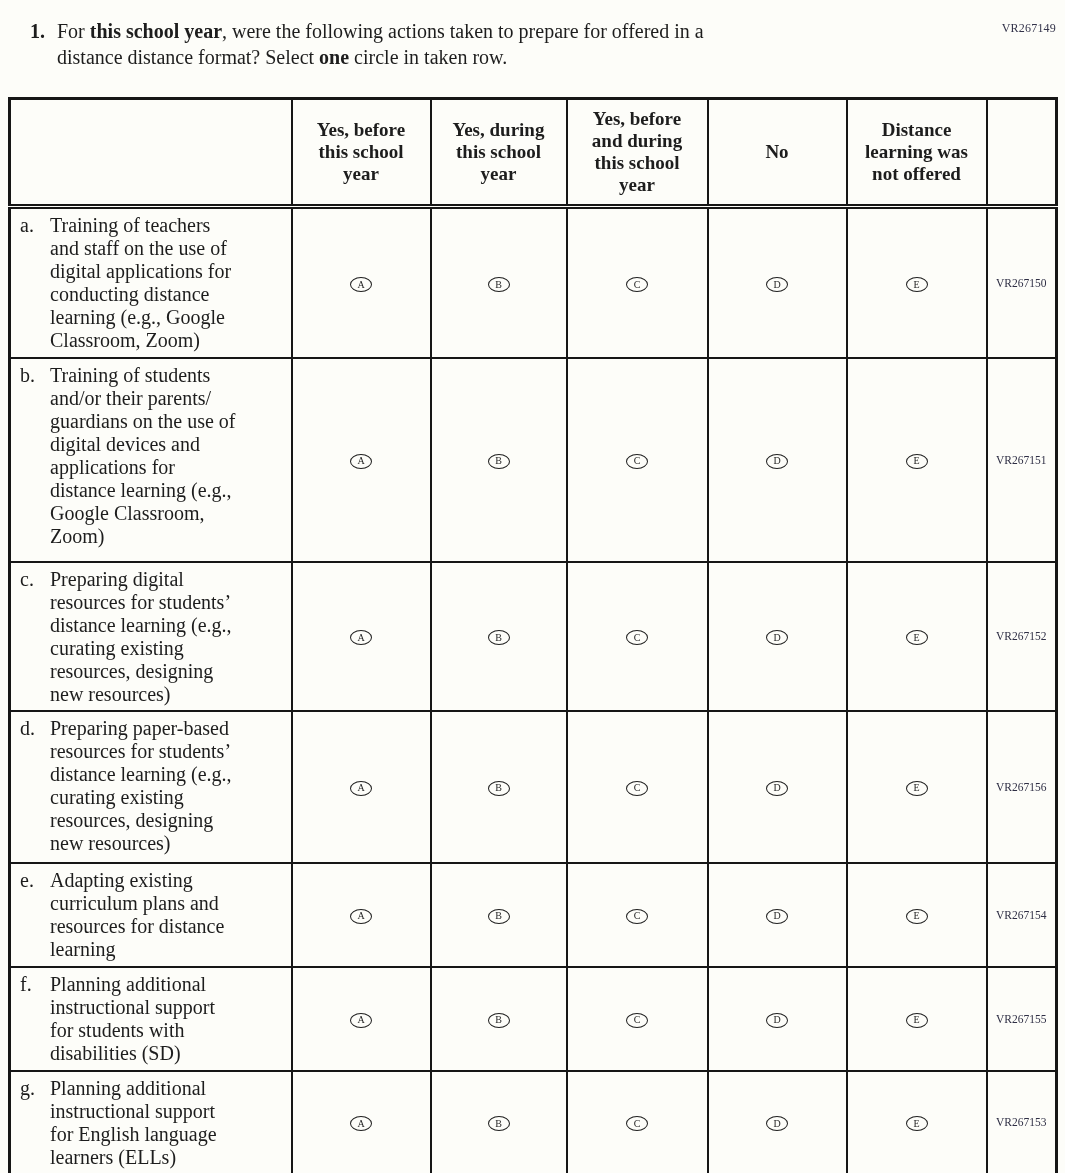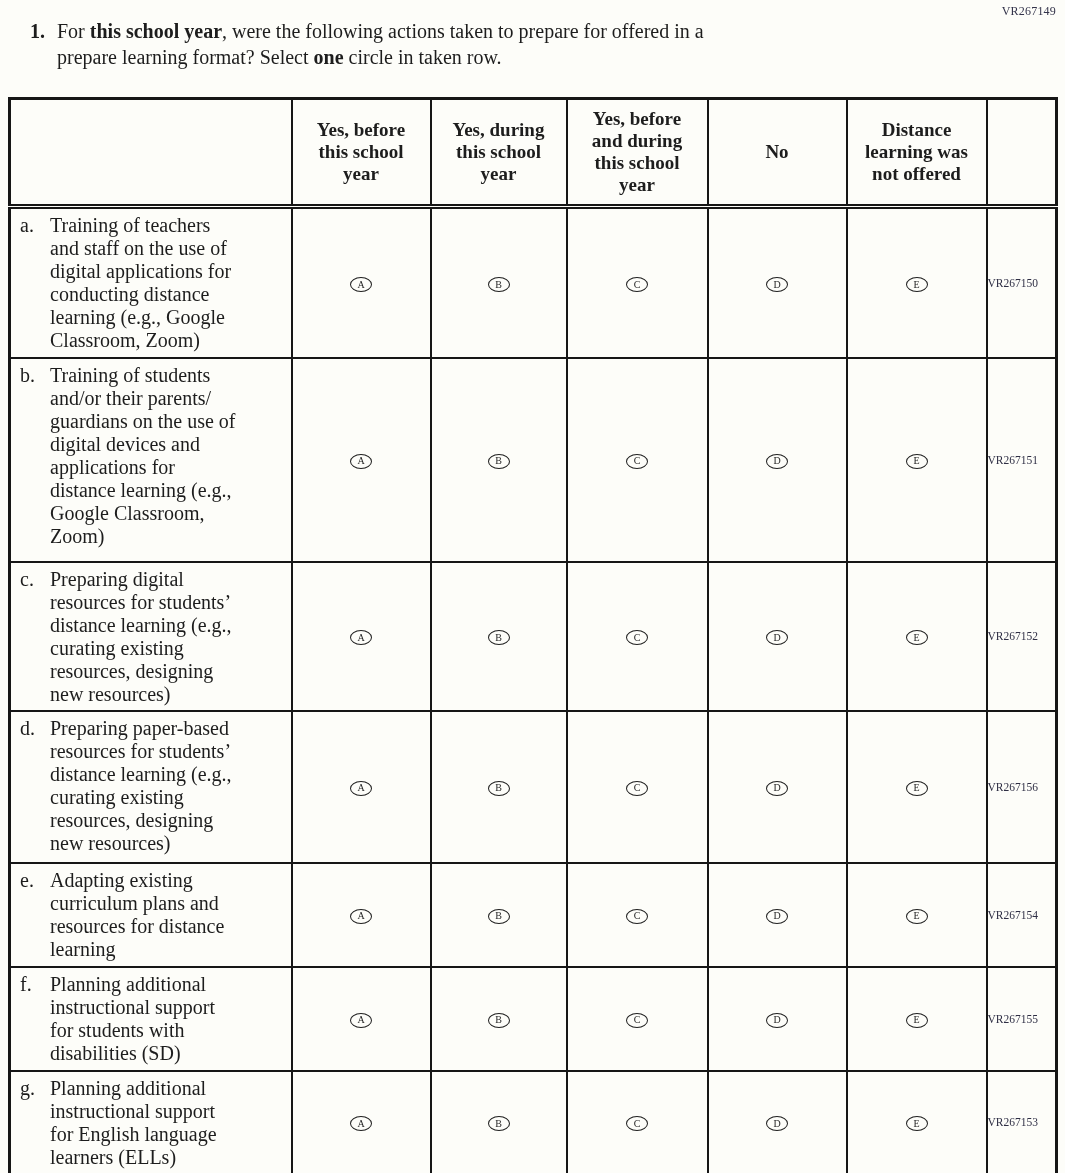--- a/index.html
+++ b/index.html
@@ -2,21 +2,21 @@
 <html><head>
 <meta charset="utf-8">
 <style>
   html,body{margin:0;padding:0;}
   body{
     width:1065px;height:1173px;position:relative;overflow:hidden;
     background:#fdfdf9;color:#1d1d1d;
     font-family:"Liberation Serif", serif;
   }
   .form-code{
-    position:absolute;top:4px;right:9px;
+    position:absolute;top:21px;right:9px;
     font-size:12px;color:#33334a;letter-spacing:.2px;
   }
   .question{position:absolute;top:18px;left:30px;width:880px;
     font-size:20px;line-height:26px;}
   .qnum{font-weight:bold;position:absolute;left:0;top:0;}
   .qtext{margin:0 0 0 27px;}
   .qtext b{font-weight:bold;}
 
   .table-clip{position:absolute;top:97px;left:8px;width:1053px;height:1090px;overflow:hidden;}
   table{border-collapse:collapse;table-layout:fixed;width:1047px;border:3px solid #161616;}
@@ -38,30 +38,30 @@
     padding:5px 4px 4px 39px;font-size:20px;line-height:23px;
   }
   .row-letter{position:absolute;left:9px;top:5px;}
   td.opt-cell{text-align:center;vertical-align:middle;}
   .bubble{
     display:inline-flex;width:20px;height:13px;
     border:1.5px solid #1f1f1f;border-radius:50%;
     align-items:center;justify-content:center;background:transparent;
   }
   .bubble span{font-size:10px;line-height:1;color:#1f1f1f;}
-  td.code-cell{text-align:left;vertical-align:middle;font-size:11.5px;color:#2e2e44;}
+  td.code-cell{text-align:center;vertical-align:middle;font-size:11.5px;color:#2e2e44;}
 </style>
 </head>
 <body>
 
 <div class="form-code">VR267149</div>
 
 <div class="question">
   <span class="qnum">1.</span>
-  <p class="qtext" id="question-text"><span>For </span><b>this school year</b><span>, were the following actions taken to prepare for offered in a</span><br><span>prepare learning format? Select </span><b>one</b><span> circle in taken row.</span></p>
+  <p class="qtext" id="question-text"><span>For </span><b>this school year</b><span>, were the following actions taken to prepare for offered in a</span><br><span>distance distance format? Select </span><b>one</b><span> circle in taken row.</span></p>
 </div>
 
 <div class="table-clip">
   <table>
     <colgroup>
       <col style="width:282px">
         <col style="width:139px">
         <col style="width:136px">
       <col style="width:141px">
         <col style="width:139px">

